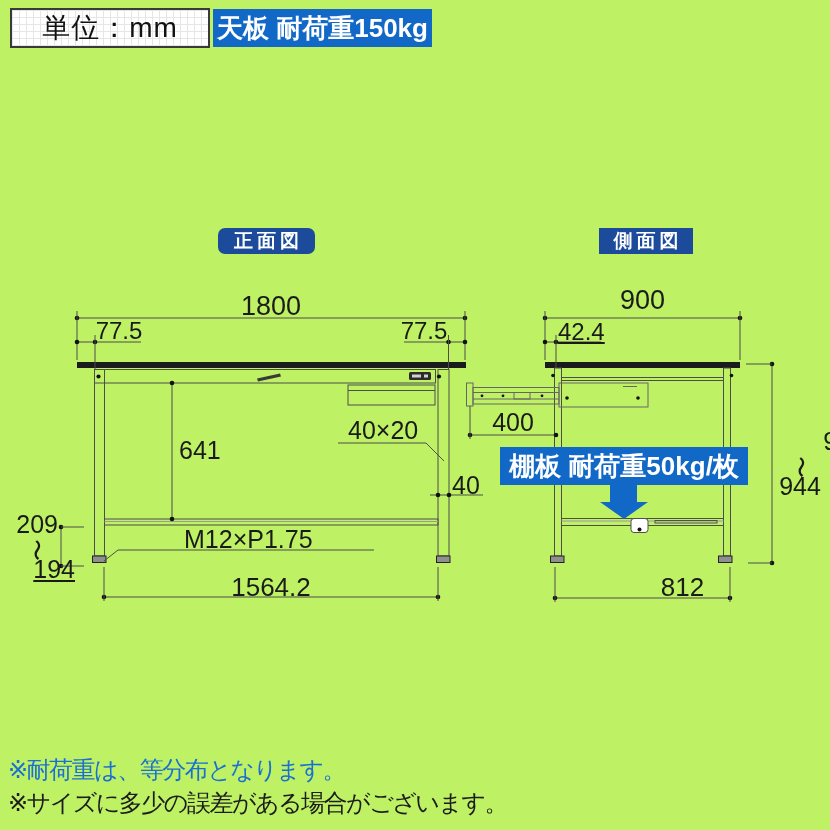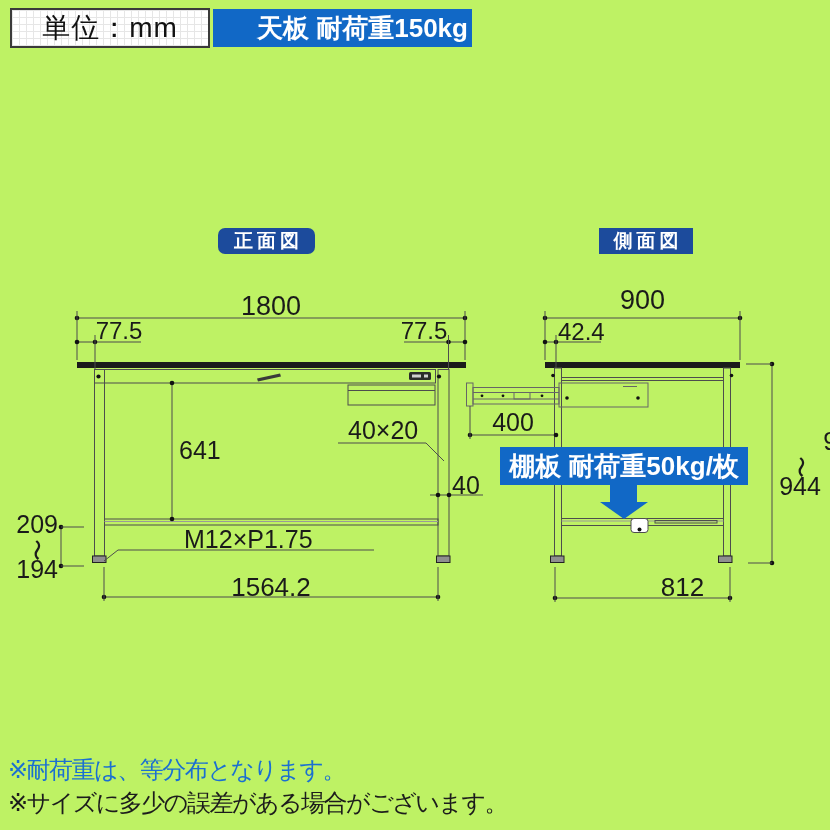--- a/index.html
+++ b/index.html
@@ -180,39 +180,39 @@
       <circle cx="555" cy="598" r="2.3" fill="#111" stroke="none"></circle>
         <circle cx="730" cy="598" r="2.3" fill="#111" stroke="none"></circle>
       <line x1="555" y1="567" x2="555" y2="602"></line>
         <line x1="730" y1="567" x2="730" y2="602"></line>
     </g>
   </svg>
 
   <div id="unit-box">
     <span>単位：mm</span>
   </div>
-  <div id="top-badge" style="background: rgb(17, 104, 198); padding-left: 40px;">天板 耐荷重150kg</div>
+  <div id="top-badge" style="background: rgb(17, 104, 198);">天板 耐荷重150kg</div>
 
   <div id="title-front" class="view-title" style="background: rgb(28, 75, 156); border-radius: 7px;">正面図</div>
   <div id="title-side" class="view-title" style="background: rgb(28, 75, 156);">側面図</div>
 
   <div class="dim ctr" style="left:77px;top:293px;width:388px;font-size:27px;">1800</div>
   <div class="dim ctr" style="left:95px;top:319px;width:48px;font-size:24px;">77.5</div>
   <div class="dim ctr" style="left:400px;top:319px;width:48px;font-size:24px;">77.5</div>
   <div class="dim" style="left:179px;top:438px;">641</div>
   <div class="dim" style="left:348px;top:418px;">40×20</div>
   <div class="dim" style="left:452px;top:473px;">40</div>
   <div class="dim rgt" style="left:14px;top:512px;width:44px;">209</div>
   <div class="dim ctr" style="left:22px;top:536px;width:28px;"><span class="tilde">〜</span></div>
-  <div class="dim rgt" style="left:14px;top:557px;width:44px;">194</div>
+  <div class="dim rgt" style="left:31px;top:557px;width:44px;text-decoration:underline;">194</div>
   <div class="dim" style="left:184px;top:527px;">M12×P1.75</div>
   <div class="dim ctr" style="left:104px;top:574px;width:334px;font-size:26px;">1564.2</div>
 
   <div class="dim ctr" style="left:545px;top:287px;width:195px;font-size:27px;">900</div>
-  <div class="dim" style="left:558px;top:320px;font-size:24px;">42.4</div>
+  <div class="dim" style="left:558px;top:320px;font-size:24px;text-decoration:underline;">42.4</div>
   <div class="dim ctr" style="left:470px;top:410px;width:86px;">400</div>
   <div class="dim ctr" style="left:777px;top:429px;width:46px;margin-left:44px;">959</div>
   <div class="dim ctr" style="left:786px;top:453px;width:28px;"><span class="tilde">〜</span></div>
   <div class="dim ctr" style="left:777px;top:474px;width:46px;">944</div>
   <div class="dim ctr" style="left:555px;top:574px;width:175px;font-size:26px;padding-left:40px;">812</div>
 
   <div id="shelf-badge" style="background: rgb(17, 104, 198);">棚板 耐荷重50kg/枚</div>
   <div id="shelf-arrow" style="background: rgb(17, 104, 198);"></div>
   <div id="shelf-arrow-head" style="border-top-color: rgb(17, 104, 198);"></div>
 

